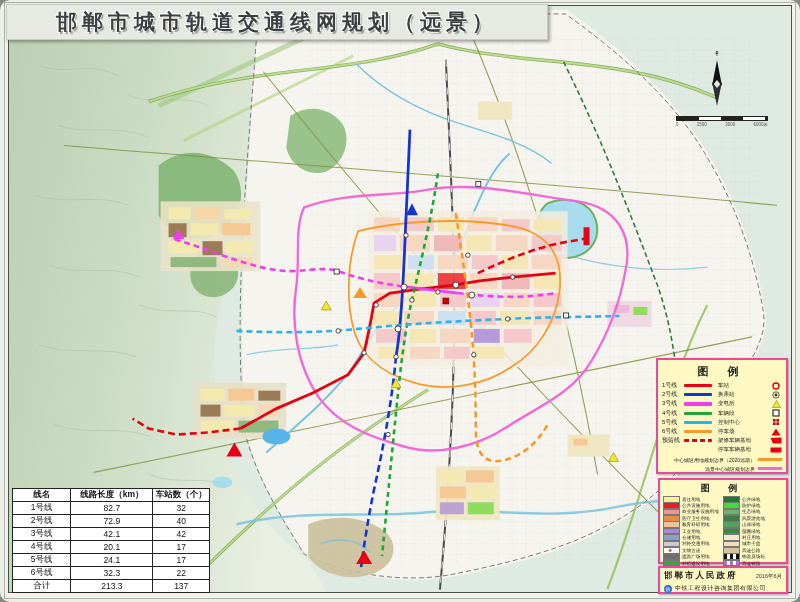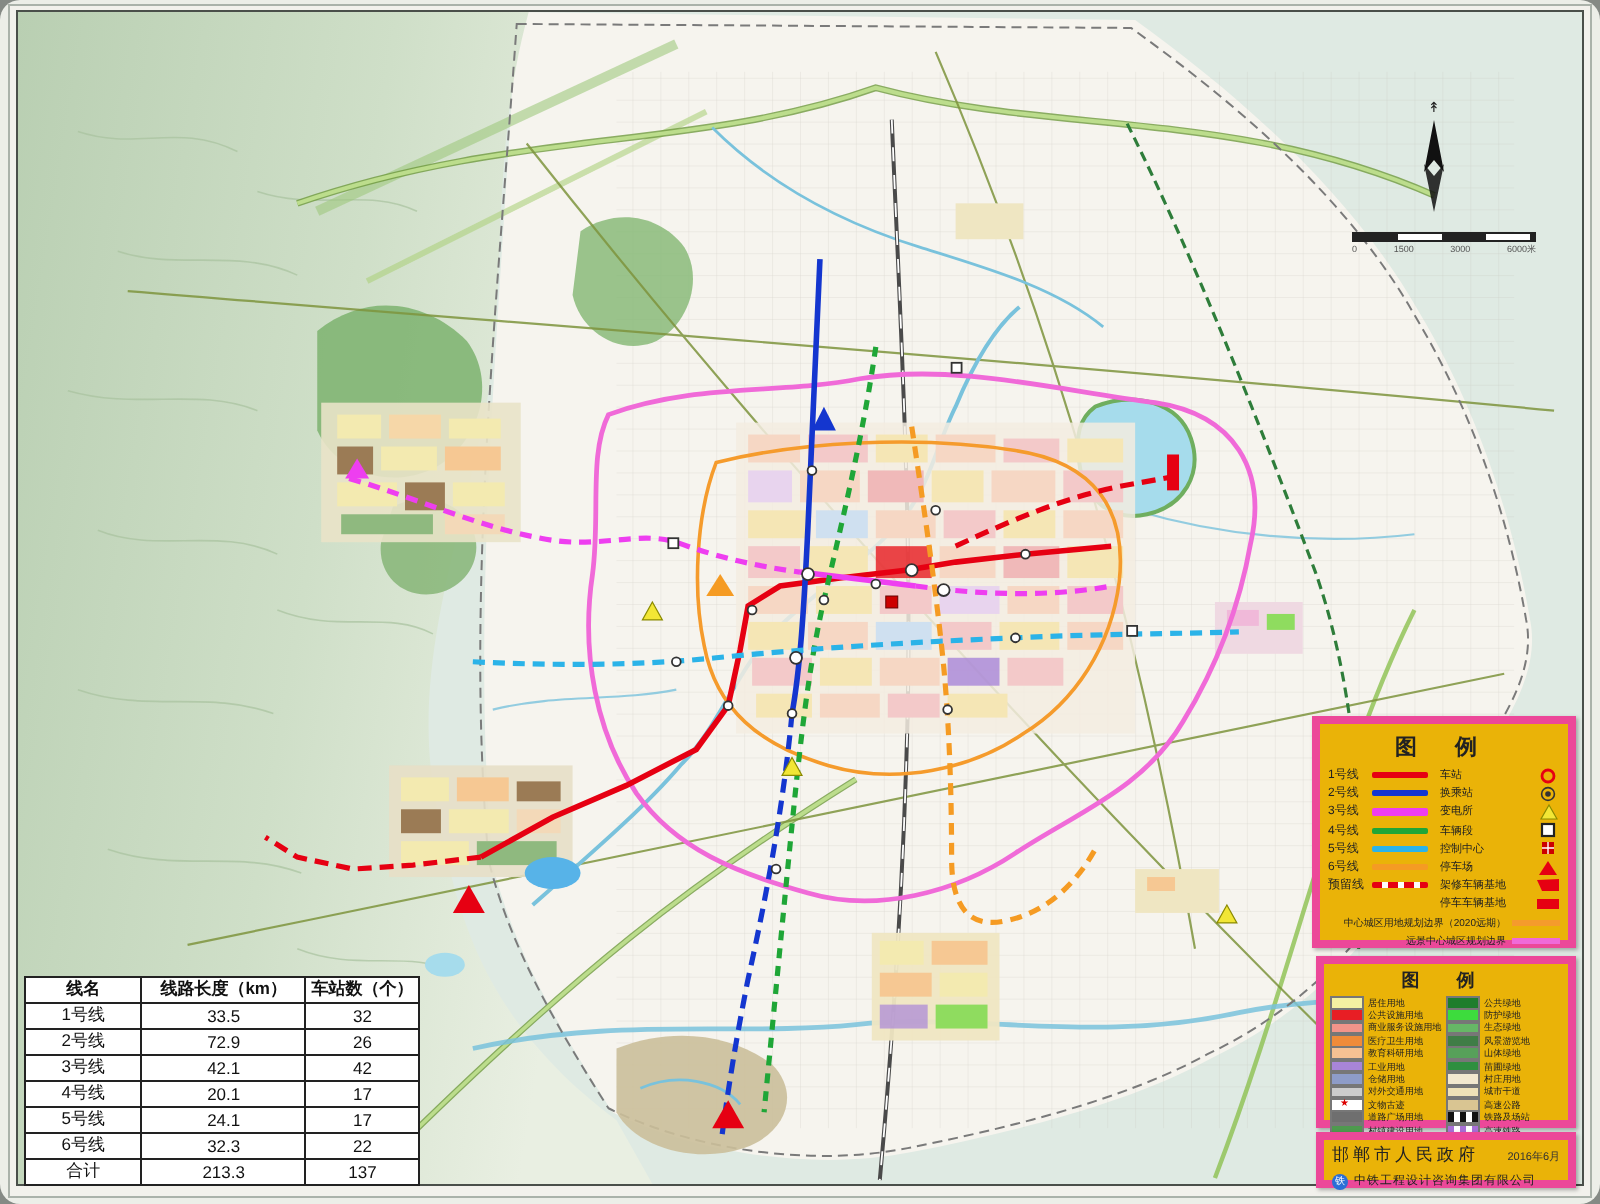--- a/index.html
+++ b/index.html
@@ -18,21 +18,21 @@
      text-shadow:-1px -1px 0 #fff,1px -1px 0 #fff,-1px 1px 0 #fff,1.5px 1.5px 1px #9a9e98;white-space:nowrap;}
 
   
   .compass{position:absolute;left:700px;top:48px;width:34px;height:64px;}
   .scalebar{position:absolute;left:676px;top:112px;width:92px;height:14px;font-size:4.5px;color:#555;}
   .scalebar .bar{position:relative;height:3px;margin-top:4px;
      background:repeating-linear-gradient(90deg,#222 0 22px,#fff 22px 44px);border:0.5px solid #222;}
   .scalebar .nums{display:flex;justify-content:space-between;margin-top:1px;}
 
   
-  .panel{position:absolute;background:#eab308;border:4px solid #ec4899;box-shadow:1px 1px 2px rgba(0,0,0,.3);}
+  .panel{position:absolute;background:#fef9c3;border:2px solid #ec4899;box-shadow:1px 1px 2px rgba(0,0,0,.3);}
   .panel .ptitle{text-align:center;font-weight:bold;letter-spacing:8px;color:#222;}
 
   
   #rail-legend{left:656px;top:358px;width:132px;height:116px;padding:3px 4px;box-sizing:border-box;}
   #rail-legend .ptitle{font-size:11px;margin:1px 0 2px;}
   .rl-cols{display:flex;}
   .rl-col{display:flex;flex-direction:column;}
   .rl-col.lines{width:56px;}
   .rl-col.syms{flex:1;}
   .rl-row{display:flex;align-items:center;height:9.2px;}
@@ -55,21 +55,21 @@
   .lu-sw{width:15px;height:4.6px;border:0.5px solid #777;margin-right:2px;flex:none;position:relative;}
   .lu-lbl{font-size:4.6px;color:#222;white-space:nowrap;}
   .lu-sw.relic{background:#fff;}
   .lu-sw.relic::after{content:"★";position:absolute;left:4px;top:-1.5px;font-size:5px;color:#d00;}
   .lu-sw.railland{background:repeating-linear-gradient(90deg,#111 0 3px,#fff 3px 6px);}
   .lu-sw.hsrland{background:repeating-linear-gradient(90deg,#a86fd6 0 3px,#fff 3px 6px);}
 
   
   #attribution{left:658px;top:566px;width:130px;height:28px;padding:2px 4px;box-sizing:border-box;}
   .attr-top{display:flex;align-items:center;justify-content:space-between;}
-  .gov{font-size:8.5px;font-weight:normal;letter-spacing:2px;color:#222;}
+  .gov{font-size:8.5px;font-weight:bold;letter-spacing:2px;color:#222;}
   .adate{font-size:5.5px;color:#333;}
   .attr-bot{display:flex;align-items:center;margin-top:2px;}
   .logo{width:8px;height:8px;border-radius:50%;background:#2a6fd6;color:#fff;font-size:5px;
         display:flex;align-items:center;justify-content:center;margin-right:3px;flex:none;}
   .company{font-size:6px;letter-spacing:0.5px;color:#222;white-space:nowrap;}
 
   
   #stats{position:absolute;left:12px;top:488px;width:198px;background:#fff;border-collapse:collapse;border:1.5px solid #222;}
   #stats td{border:1px solid #222;text-align:center;color:#111;padding:0;height:11px;font-size:8.5px;}
   #stats .t-title td{font-size:10px;font-weight:bold;letter-spacing:3px;height:13px;}
@@ -299,20 +299,23 @@
     <polygon points="606,448 611,457 601,457"></polygon>
   </g>
 
   <g fill="#e60012">
     <polygon points="226,438 234,452 218,452"></polygon>
     <polygon points="356,546 364,560 348,560"></polygon>
   </g>
 </svg>
 </div>
 
+<div class="title-plate">
+  <span>邯郸市城市轨道交通线网规划（远景）</span>
+</div>
 
 <div class="compass">
   <svg viewBox="0 0 34 64">
     <text x="14" y="8" font-size="7" fill="#222">↟</text>
     <polygon points="17,12 22,38 17,32 12,38" fill="#111"></polygon>
     <polygon points="17,58 12,34 17,40 22,34" fill="#111" opacity="0.85"></polygon>
   </svg>
 </div>
 
 <div class="scalebar">
@@ -548,27 +551,27 @@
 
 <table id="stats">
   <tbody>
   <tr class="t-head">
     <td class="c1">线名</td>
     <td class="c2">线路长度（km）</td>
     <td class="c3">车站数（个）</td>
   </tr>
   <tr>
           <td class="c1">1号线</td>
-          <td class="c2">33.5</td>
+          <td class="c2">82.7</td>
           <td class="c3">32</td>
         </tr>
   <tr>
           <td class="c1">2号线</td>
           <td class="c2">72.9</td>
-          <td class="c3">26</td>
+          <td class="c3">40</td>
         </tr>
   <tr>
           <td class="c1">3号线</td>
           <td class="c2">42.1</td>
           <td class="c3">42</td>
         </tr>
   <tr>
           <td class="c1">4号线</td>
           <td class="c2">20.1</td>
           <td class="c3">17</td>

